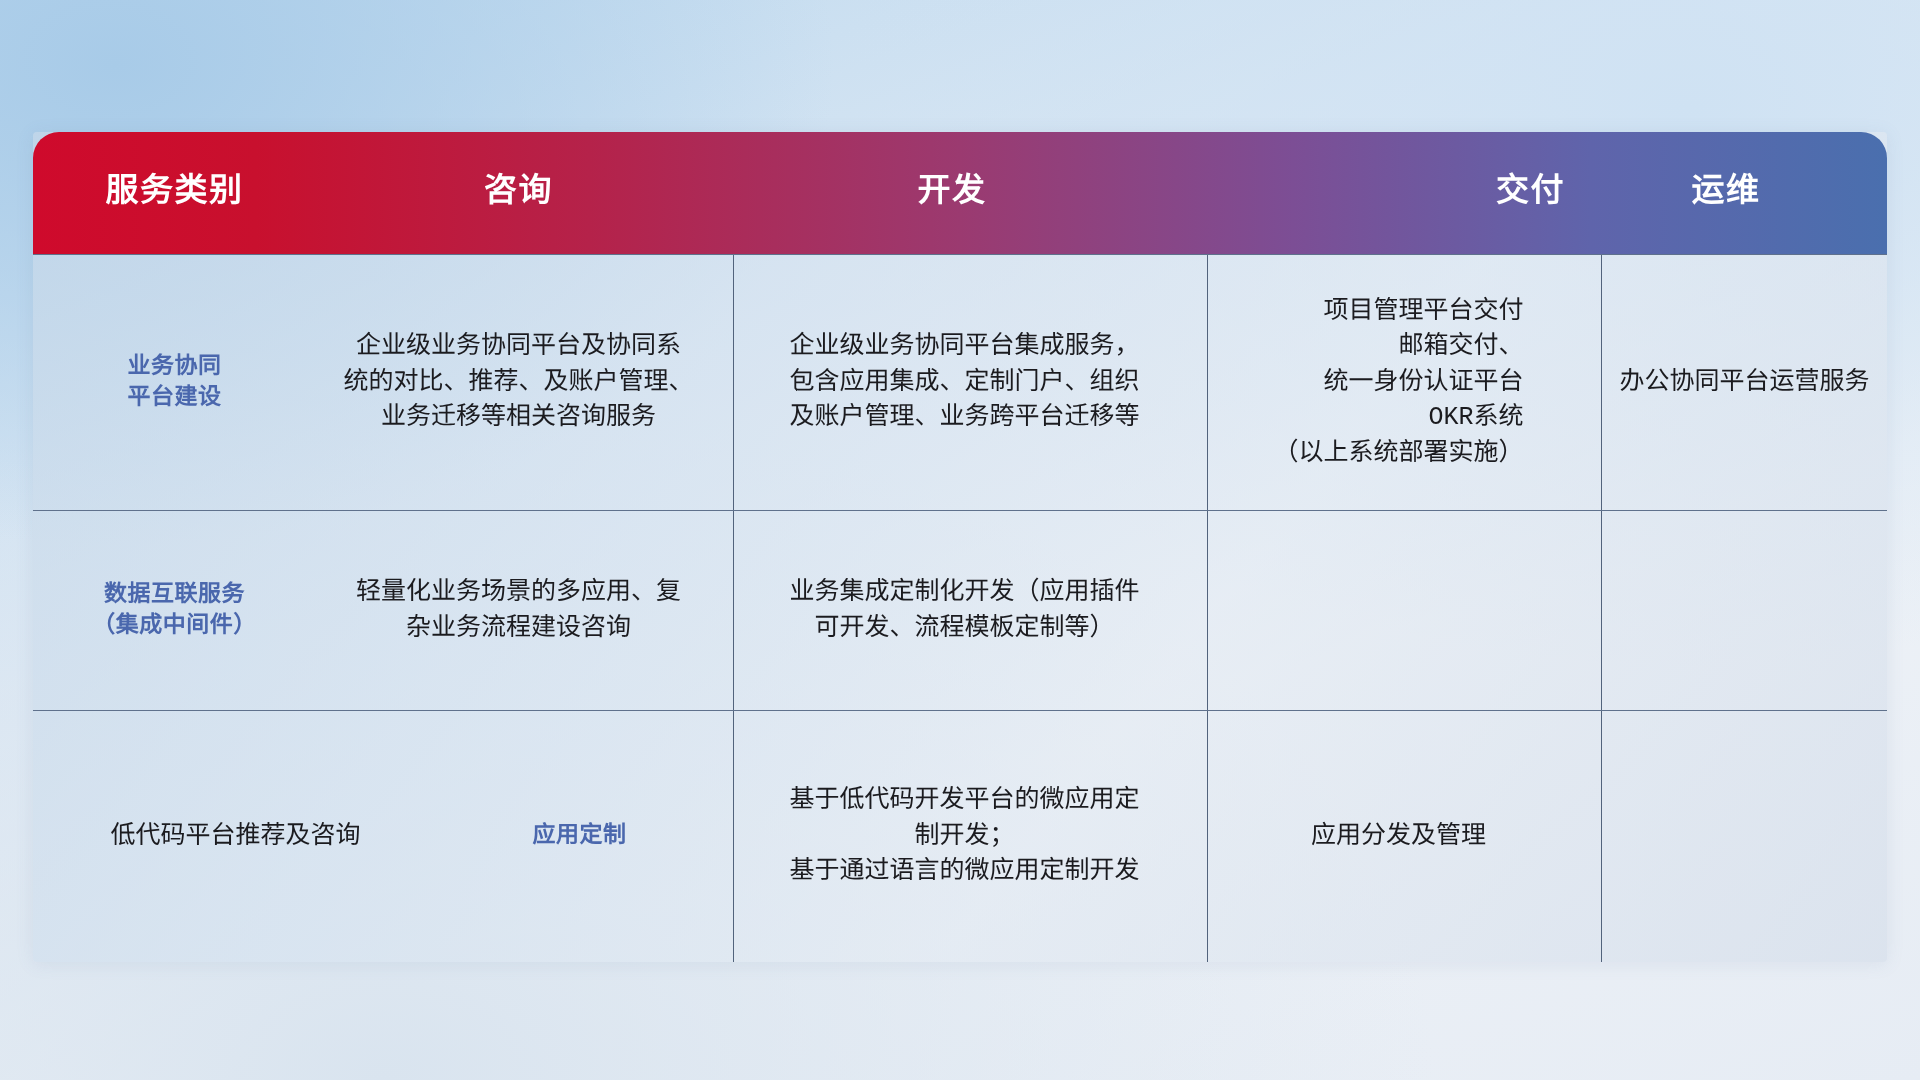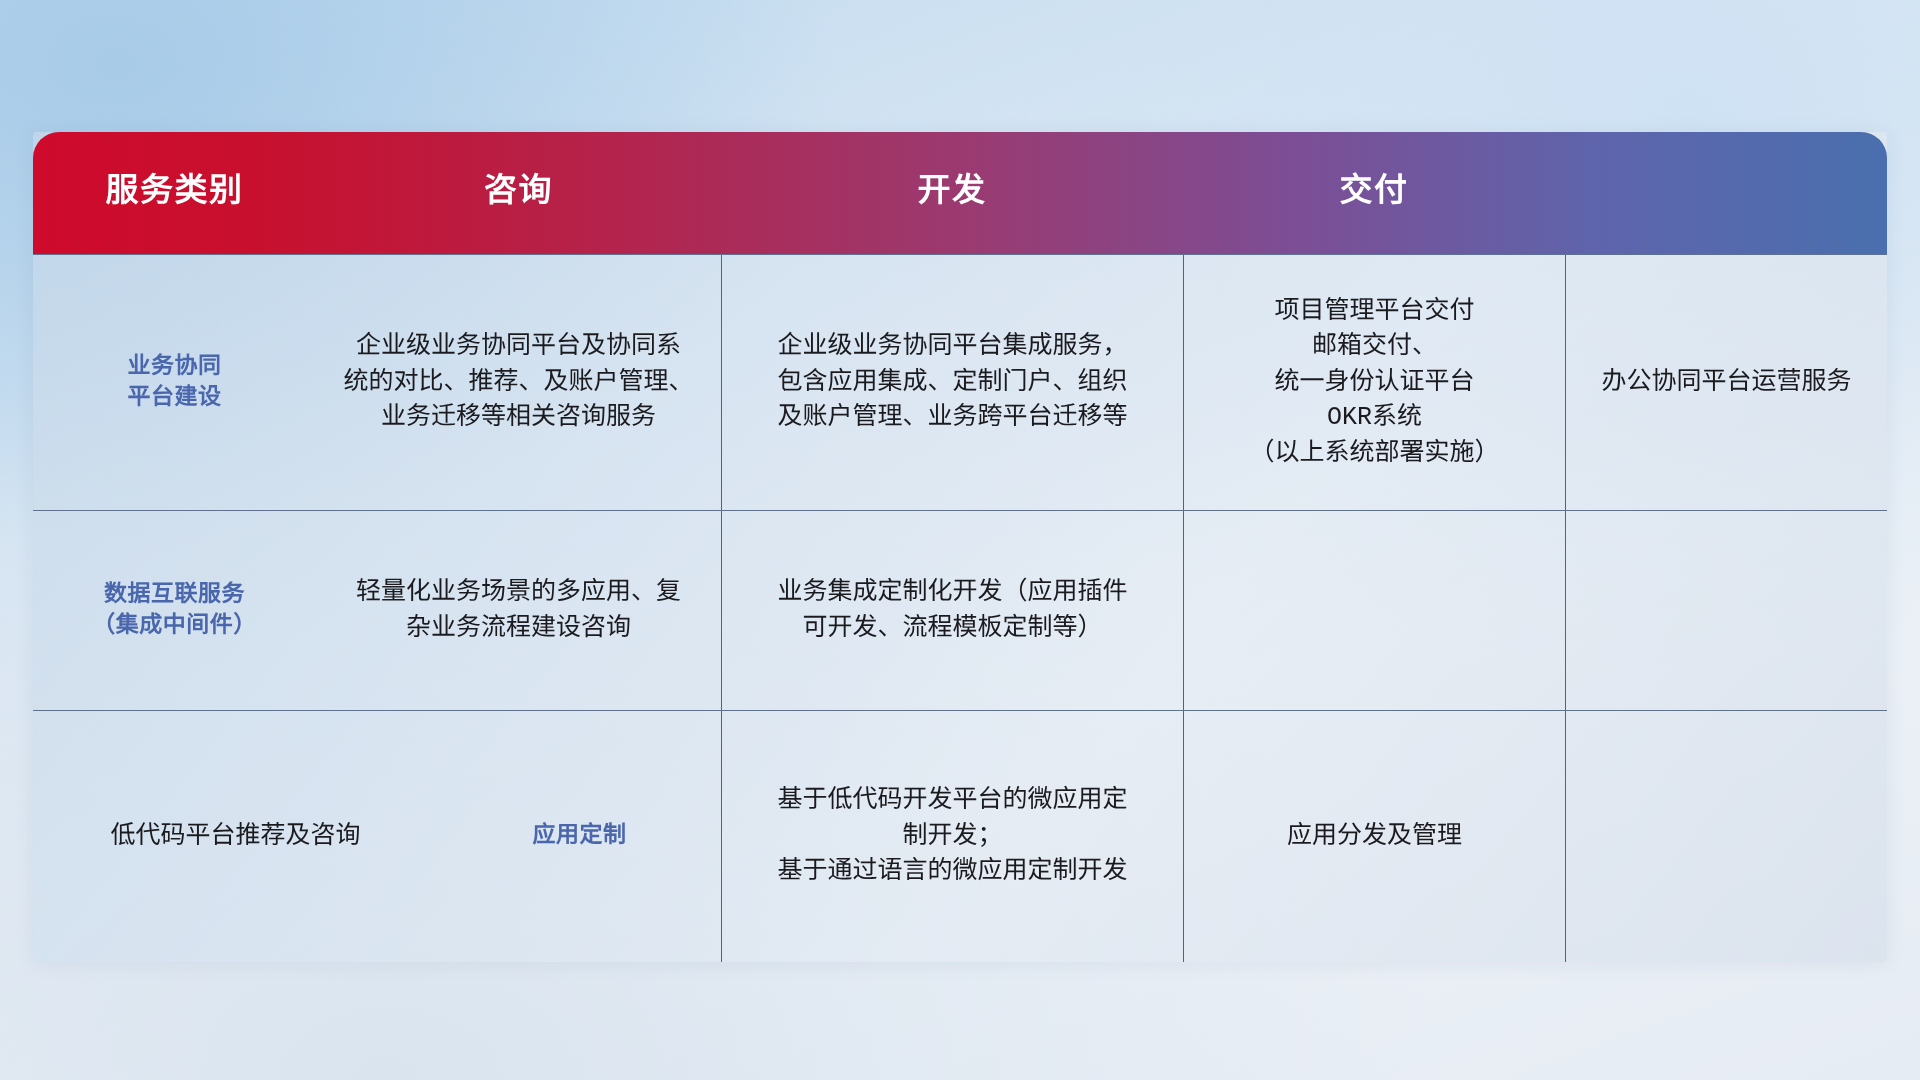--- a/index.html
+++ b/index.html
@@ -100,27 +100,27 @@
     justify-content: center;
     padding: 8px 16px;
     text-align: center;
     font-size: 25px;
     line-height: 1.42;
     color: #1b1b1f;
     white-space: pre-line;
   }
 
   
-  .td.sep-left { border-left: 1.6px solid #52637c; }
+  .td.sep-left { border-left: 1.6px solid #52637c; margin-left: 12px; }
 
   
   .c1 { flex: 0 0 283px; }
   .c2 { flex: 0 0 405px; }
   .c3 { flex: 0 0 462px; }
-  .c4 { flex: 0 0 382px; }
+  .c4 { flex: 0 0 382px; text-align: right; }
   .c5 { flex: 1 1 auto; }
 
   
   .cat {
     color: #4a67ad;
     font-size: 23px;
     font-weight: 700;
     line-height: 1.34;
     letter-spacing: 0.5px;
   }
@@ -131,20 +131,21 @@
 <div class="page">
 
   <div class="table-wrap">
     <div class="table">
 
       <div class="thead">
         <div class="th c1">服务类别</div>
         <div class="th c2">咨询</div>
         <div class="th c3">开发</div>
         <div class="th c4">交付</div>
+        <div class="th c5">运维</div>
       </div>
 
       <div class="tbody">
 
         <div class="tr r1">
           <div class="td c1 cat">业务协同
 平台建设</div>
           <div class="td c2">企业级业务协同平台及协同系
 统的对比、推荐、及账户管理、
 业务迁移等相关咨询服务</div>

